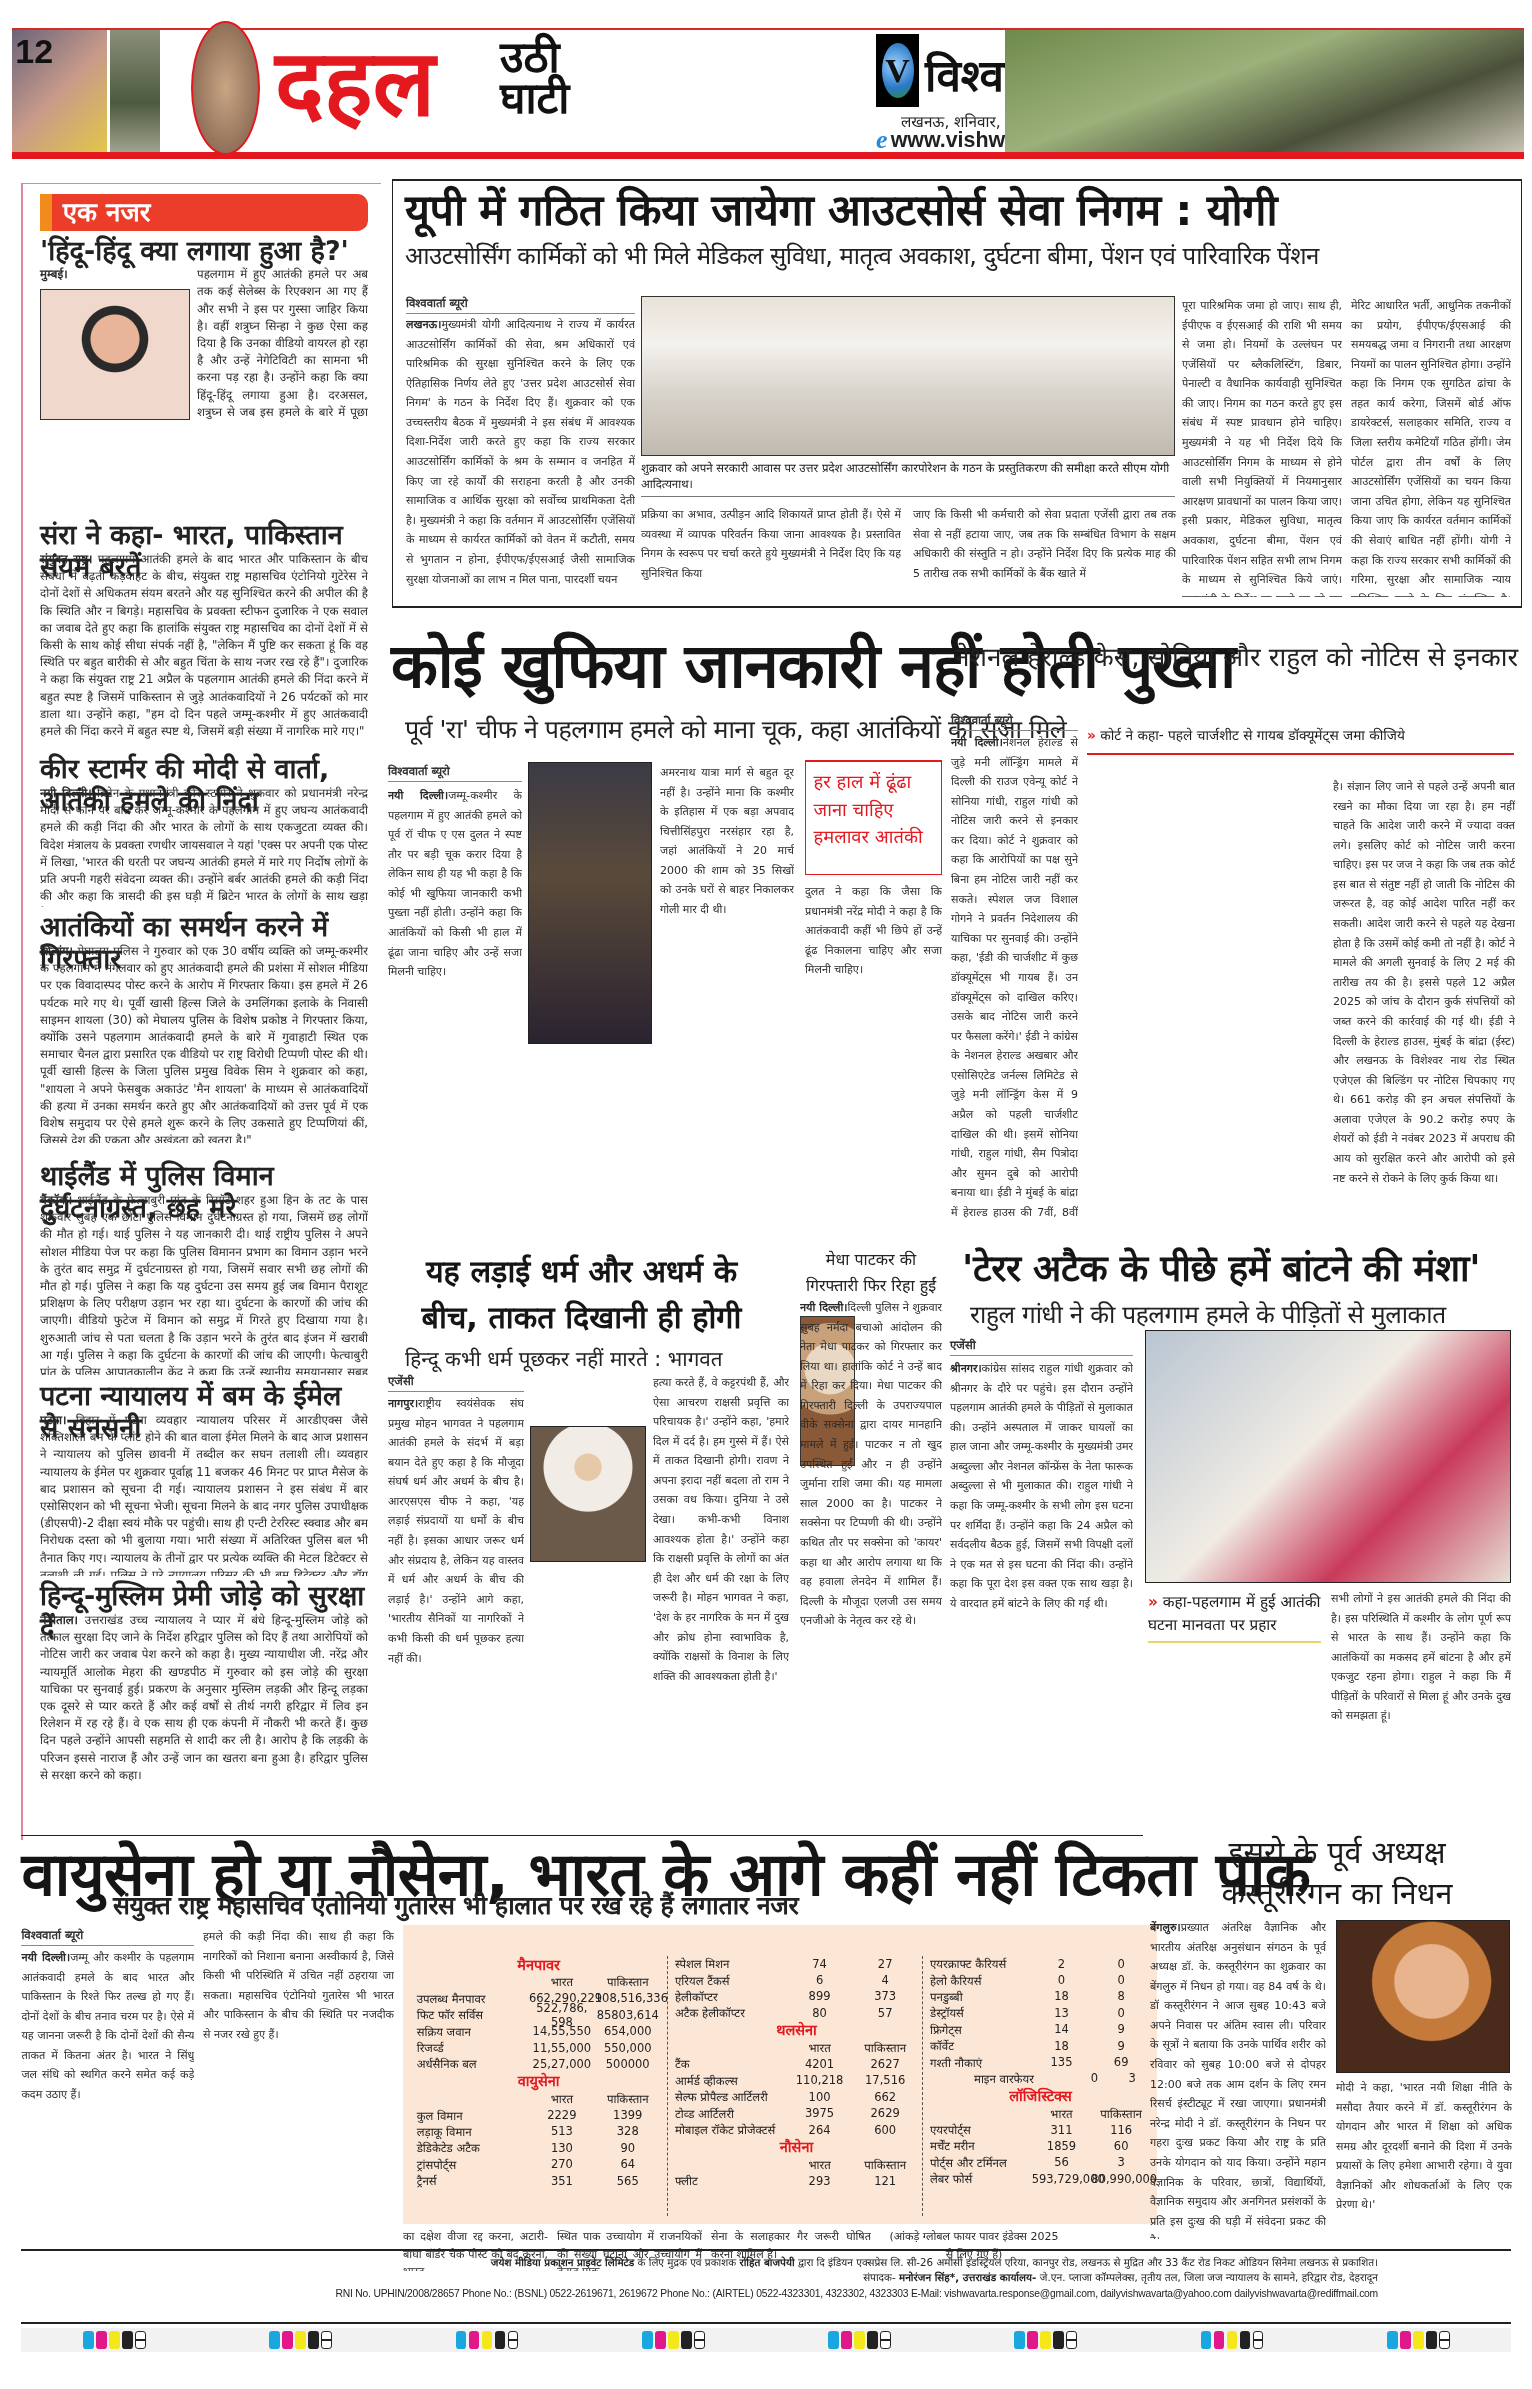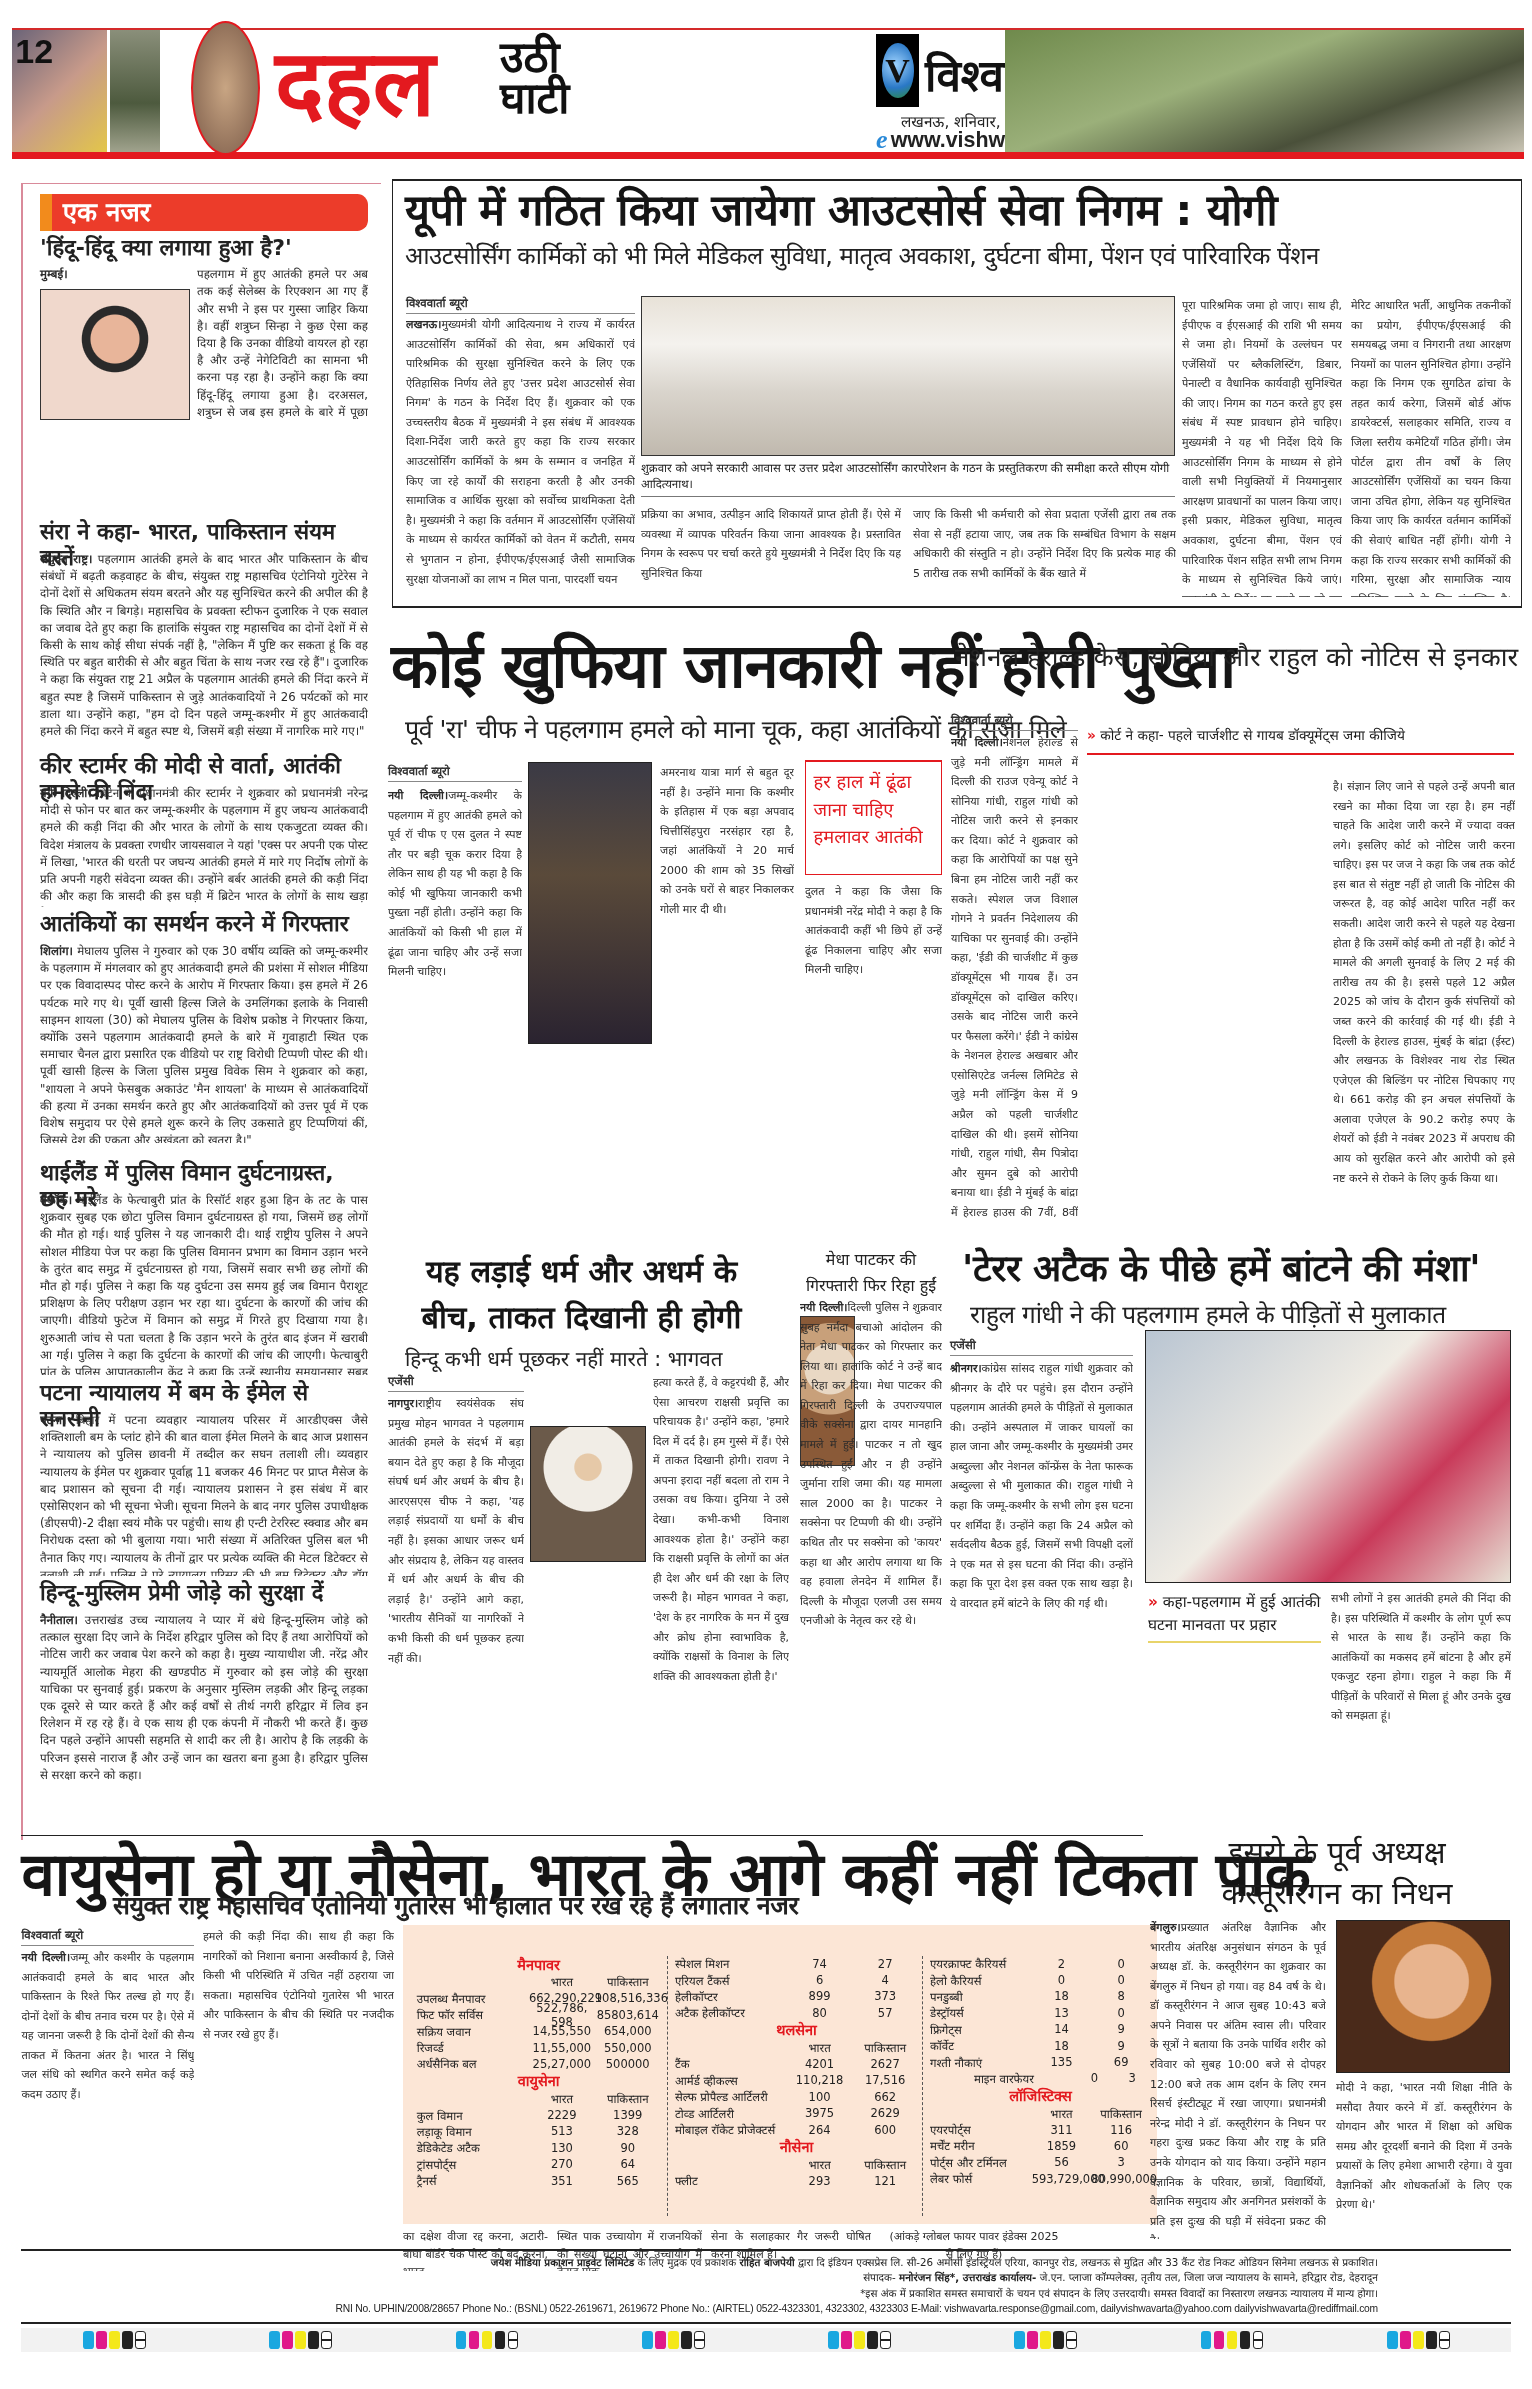--- a/index.html
+++ b/index.html
@@ -14,21 +14,21 @@
 .brand-sub{left:500px;top:38px;font-family:"DejaVu Sans",sans-serif;font-weight:bold;font-size:43px;line-height:0.95;color:#111}
 .logo-box{left:876px;top:34px;width:43px;height:73px;background:#000;display:flex;align-items:center;justify-content:center}
 .logo-globe{width:32px;height:55px;border-radius:50%;background:radial-gradient(circle at 40% 40%,#9fd3ff,#2a78c6 60%,#2c8a3b);display:flex;align-items:center;justify-content:center;font-family:"Liberation Serif",serif;font-weight:bold;font-size:34px;color:#111}
 .paper-name{left:925px;top:44px;font-weight:bold;font-size:44px;color:#111}
 .dateline{left:901px;top:111px;font-size:15.3px;color:#222}
 .website{left:876px;top:125px;font-family:"Liberation Sans",sans-serif;font-size:21.4px;font-weight:bold;color:#222;display:flex;align-items:center;gap:3.1px}
 .ie-icon{font-family:"Liberation Serif",serif;font-style:italic;font-size:26px;color:#2a8ad8;font-weight:bold}
 
 #leftcol{left:21.4px;top:183px;width:360px;height:1657px;border-left:2.3px solid #d98a9a;border-top:1.5px solid #d98a9a}
 .eknazar{left:40px;top:194px;width:328px;height:37px;background:#ec3c2a;border-radius:0 10.7px 10.7px 0;border-left:12.2px solid #f28b1c;color:#fff;font-weight:bold;font-size:26px;padding-left:10.7px;line-height:37px}
-.lhead{font-weight:bold;font-size:22px;line-height:1.2;color:#222;left:40px;width:328px}
+.lhead{font-weight:bold;font-size:27px;line-height:1.2;color:#222;left:40px;width:328px}
 .lbody{font-size:11.7px;line-height:1.47;color:#2b2b2b;left:40px;width:328px;text-align:justify}
 .lbody b{font-weight:bold}
 .portrait{left:40px;top:289px;width:150px;height:131px;border:1.5px solid #333;background:radial-gradient(circle at 50% 38%,#e8b59a 0 22%,#2a2a2a 23% 30%,#f0d8cc 31%)}
 
 .hl{font-weight:bold;color:#151515;line-height:1.05;white-space:nowrap}
 .sub{color:#222;line-height:1.1;white-space:nowrap}
 .byline{font-size:11.5px;font-weight:bold;color:#333;border-bottom:1.5px solid #888;padding-bottom:3.1px}
 .col{font-size:11px;line-height:1.78;color:#2a2a2a;text-align:justify}
 .col b{font-weight:bold}
 .caption{font-size:11.5px;color:#222;line-height:1.35}
@@ -377,21 +377,20 @@
     <div>कस्तूरीरंगन का निधन</div>
   </div>
 <div class="abs col" style="left:1150px;top:1918px;width:176px;height:321px;overflow:hidden"><b>बेंगलुरु।</b><span>प्रख्यात अंतरिक्ष वैज्ञानिक और भारतीय अंतरिक्ष अनुसंधान संगठन के पूर्व अध्यक्ष डॉ. के. कस्तूरीरंगन का शुक्रवार का बेंगलुरु में निधन हो गया। वह 84 वर्ष के थे। डॉ कस्तूरीरंगन ने आज सुबह 10:43 बजे अपने निवास पर अंतिम स्वास ली। परिवार के सूत्रों ने बताया कि उनके पार्थिव शरीर को रविवार को सुबह 10:00 बजे से दोपहर 12:00 बजे तक आम दर्शन के लिए रमन रिसर्च इंस्टीट्यूट में रखा जाएगा। प्रधानमंत्री नरेन्द्र मोदी ने डॉ. कस्तूरीरंगन के निधन पर गहरा दुःख प्रकट किया और राष्ट्र के प्रति उनके योगदान को याद किया। उन्होंने महान वैज्ञानिक के परिवार, छात्रों, विद्यार्थियों, वैज्ञानिक समुदाय और अनगिनत प्रसंशकों के प्रति इस दुःख की घड़ी में संवेदना प्रकट की है।</span></div>
 <div class="abs img-isro" style="left:1336px;top:1920px;width:174px;height:153px;border:1.5px solid #222"></div>
 <div class="abs col" style="left:1336px;top:2078px;width:176px;height:160px;overflow:hidden">मोदी ने कहा, 'भारत नयी शिक्षा नीति के मसौदा तैयार करने में डॉ. कस्तूरीरंगन के योगदान और भारत में शिक्षा को अधिक समग्र और दूरदर्शी बनाने की दिशा में उनके प्रयासों के लिए हमेशा आभारी रहेगा। वे युवा वैज्ञानिकों और शोधकर्ताओं के लिए एक प्रेरणा थे।'</div>
 
 <div class="abs" style="left:21.4px;top:2249px;width:1490px;border-top:2.3px solid #222"></div>
 <div id="footer" class="abs" style="top:2255px">
   <div><b>जयेश मीडिया प्रकाशन प्राइवेट लिमिटेड</b><span> के लिए मुद्रक एवं प्रकाशक </span><b>रोहित बाजपेयी</b><span> द्वारा दि इंडियन एक्सप्रेस लि. सी-26 अमौसी इंडस्ट्रियल एरिया, कानपुर रोड, लखनऊ से मुद्रित और 33 कैंट रोड निकट ओडियन सिनेमा लखनऊ से प्रकाशित।</span></div>
   <div><span>संपादक- </span><b>मनोरंजन सिंह*</b><b>, उत्तराखंड कार्यालय- </b><span>जे.एन. प्लाजा कॉम्पलेक्स, तृतीय तल, जिला जज न्यायालय के सामने, हरिद्वार रोड, देहरादून</span></div>
-  <div>*इस अंक में प्रकाशित समस्त समाचारों के चयन एवं संपादन के लिए उत्तरदायी। समस्त विवादों का निस्तारण लखनऊ न्यायालय में मान्य होगा।</div>
   <div style="font-family:Liberation Sans, sans-serif;letter-spacing:-0.2px">RNI No. UPHIN/2008/28657 Phone No.: (BSNL) 0522-2619671, 2619672 Phone No.: (AIRTEL) 0522-4323301, 4323302, 4323303  E-Mail: vishwavarta.response@gmail.com,  dailyvishwavarta@yahoo.com dailyvishwavarta@rediffmail.com</div>
 </div>
 <div class="abs footer-rule"></div>
 <div class="abs regbar" id="regbar">
     <div class="regset">
       <div class="reg" style="background: rgb(26, 167, 224);"></div>
       <div class="reg" style="background: rgb(224, 24, 138);"></div>
       <div class="reg" style="background: rgb(244, 232, 26);"></div>
       <div class="reg" style="background: rgb(34, 34, 34);"></div>
       <div class="reg" style="border: 0.8px solid rgb(34, 34, 34); background: linear-gradient(rgb(255, 255, 255) 45%, rgb(34, 34, 34) 45%, rgb(34, 34, 34) 55%, rgb(255, 255, 255) 55%);"></div>

